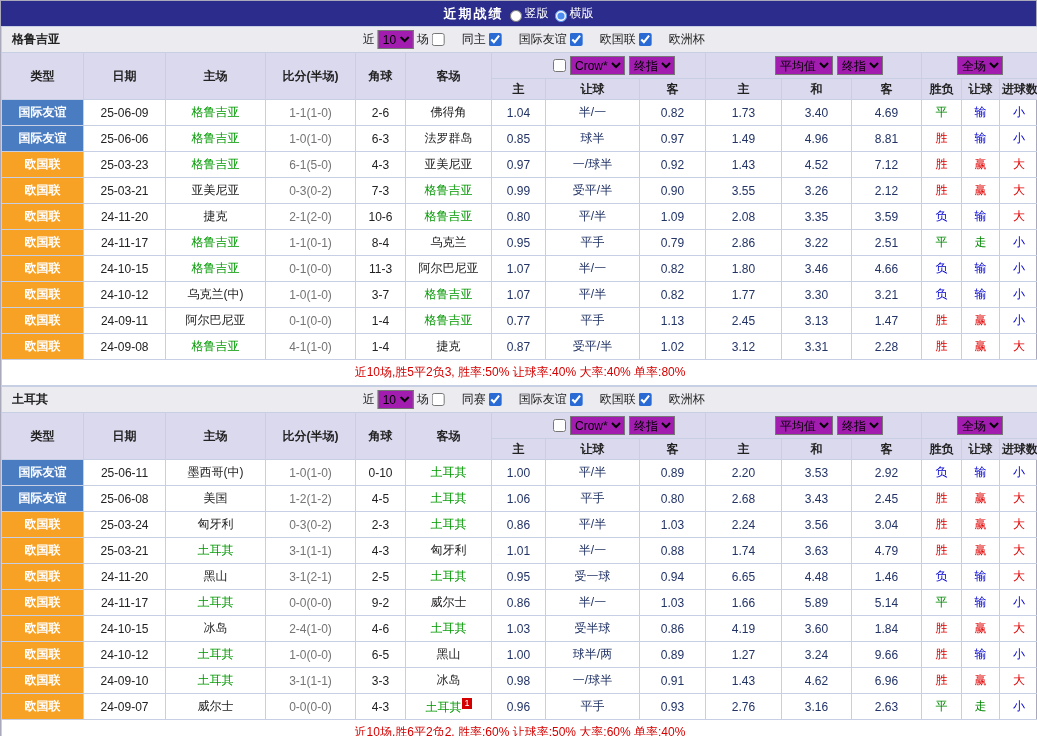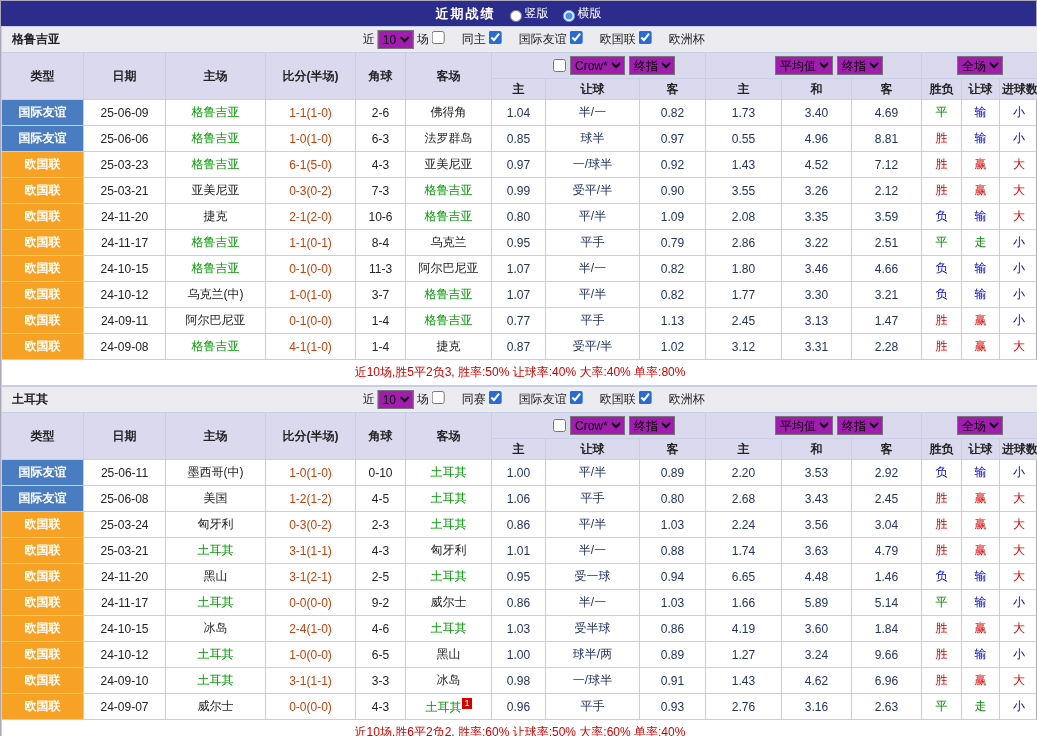--- a/index.html
+++ b/index.html
@@ -15,21 +15,21 @@
     background: #fff;
   }
   
   .topbar {
     height: 25px;
     background: #2c2c8c;
     color: #fff;
     display: flex;
     align-items: center;
     justify-content: center;
-    gap: 14px;
+    gap: 6px;
     font-size: 13px;
   }
   .topbar .title { font-weight: bold; letter-spacing: 2px; }
   .topbar label { display: inline-flex; align-items: flex-end; gap: 3px; cursor: pointer; font-size: 12px; }
   .topbar input[type="radio"] { accent-color: #4d8df0; width: 12px; height: 12px; }
 
   table.results {
     width: 1037px;
     border-collapse: collapse;
     table-layout: fixed;
@@ -54,41 +54,41 @@
   .team-name { font-weight: bold; padding-left: 8px; color: #222; font-size: 12px; }
   .filters {
     position: absolute;
     left: 50%;
     transform: translateX(-46%);
     display: flex;
     align-items: center;
     gap: 3px;
     font-weight: normal;
   }
-  .filters label { display: inline-flex; gap: 17px; cursor: pointer; }
+  .filters label { display: inline-flex; align-items: center; gap: 17px; cursor: pointer; }
   .filters input[type="checkbox"], .hgroup input[type="checkbox"] {
     width: 13px; height: 13px; accent-color: #2a6ad4; vertical-align: middle;
   }
   select {
     font-size: 12px;
     height: 19px;
     border: 1px solid #777;
     background: #a21caf;
     font-family: "Liberation Sans", "DejaVu Sans", sans-serif;
   }
   
   tr.hdr th { background: #dbd9ee; font-weight: bold; color: #222; }
   tr.hdr.sub th { height: 21px; font-weight: bold; }
   .hgroup { display: inline-flex; align-items: center; gap: 4px; padding-left: 31px; }
   
   td.type-cell { color: #fff; font-weight: bold; padding: 0; }
   td.type-friendly { background: #4a7cc1; }
   td.type-league { background: #f7a125; }
   .c-team { color: #009900; }
-  .c-score { color: #c2410c; }
+  .c-score { color: #737373; }
   .c-odds { color: #223366; }
   .c-red { color: #e00000; }
   .c-blue { color: #0000d0; }
   .c-green { color: #008800; }
   .note {
     background: #d40000;
     color: #fff;
     font-size: 9px;
     line-height: 11px;
     padding: 0 2px;
@@ -223,21 +223,21 @@
         <tr>
           <td class="type-cell type-friendly">国际友谊</td>
           <td>25-06-06</td>
           <td class="c-team">格鲁吉亚</td>
           <td class="c-score">1-0(1-0)</td>
           <td>6-3</td>
           <td><span>法罗群岛</span></td>
           <td class="c-odds">0.85</td>
           <td class="c-odds">球半</td>
           <td class="c-odds">0.97</td>
-          <td class="c-odds">0.55</td>
+          <td class="c-odds">1.49</td>
           <td class="c-odds">4.96</td>
           <td class="c-odds">8.81</td>
           <td class="c-red">胜</td>
           <td class="c-blue">输</td>
           <td class="c-blue">小</td>
         </tr>
         <tr>
           <td class="type-cell type-league">欧国联</td>
           <td>25-03-23</td>
           <td class="c-team">格鲁吉亚</td>

